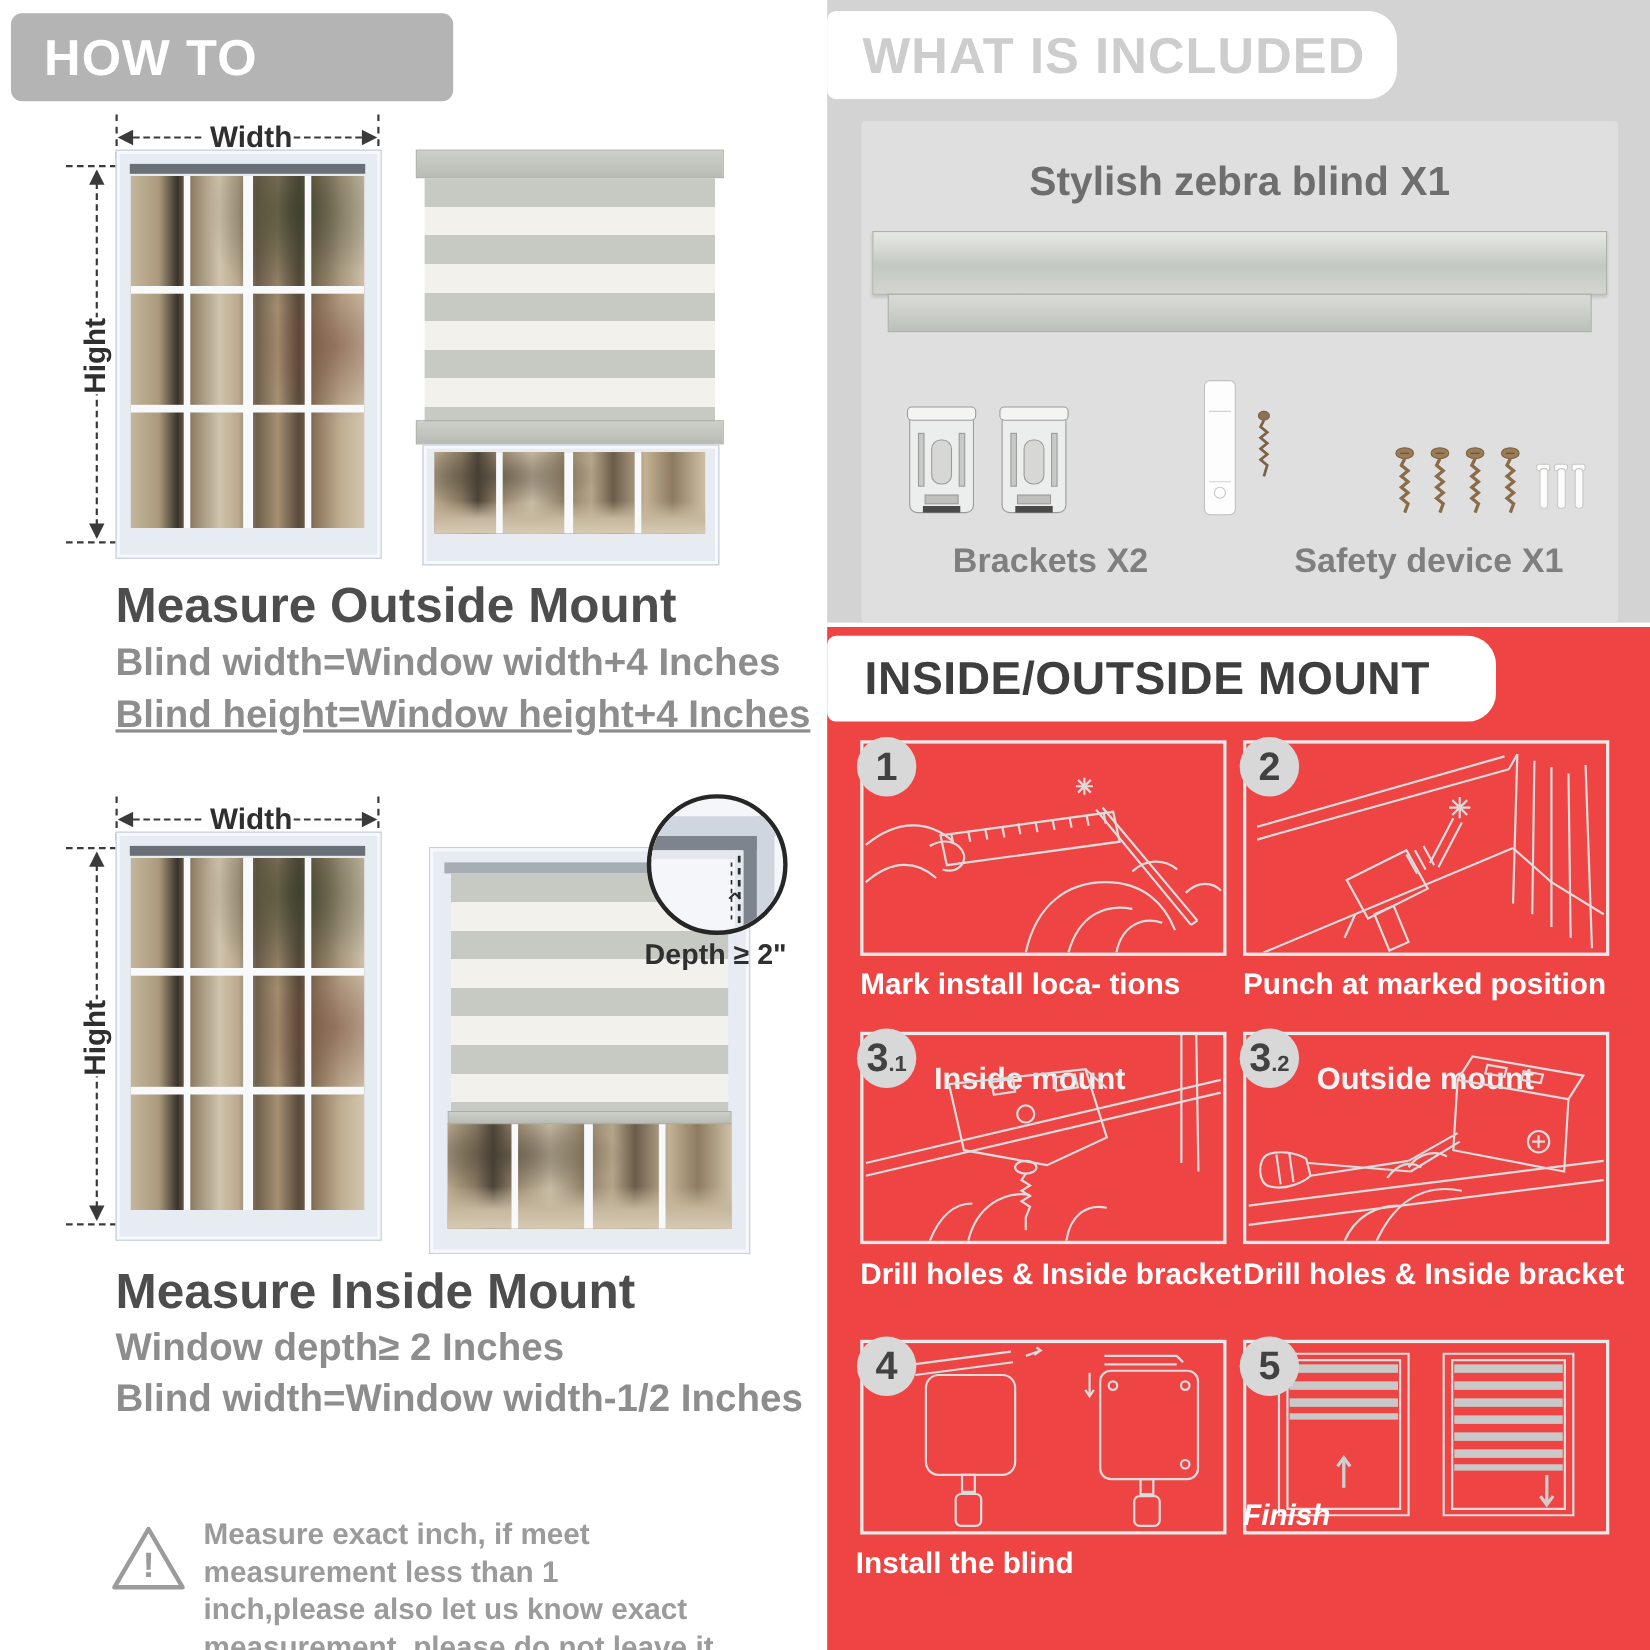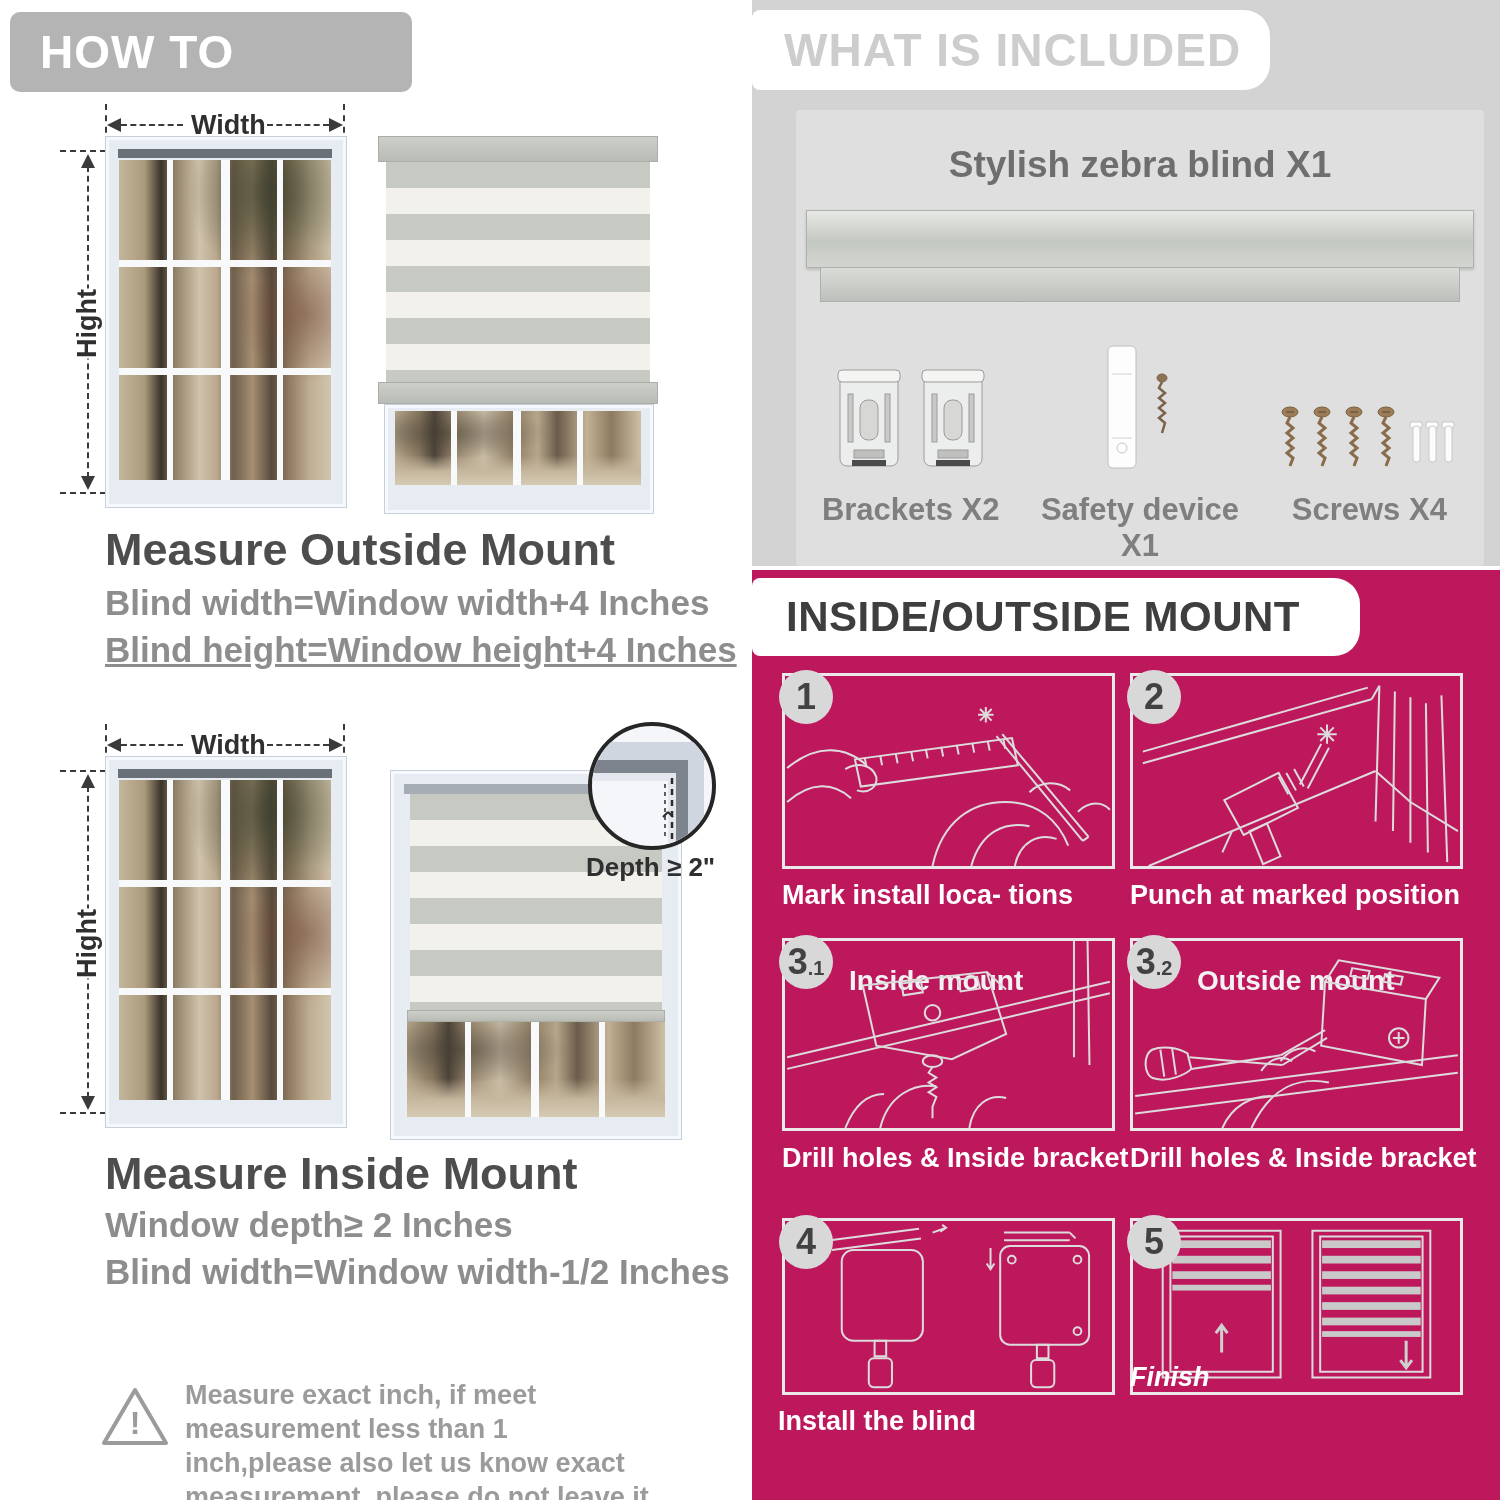--- a/index.html
+++ b/index.html
@@ -42,30 +42,30 @@
   .arr.d{border-left:7px solid transparent;border-right:7px solid transparent;border-top:14px solid #3a3a3a;}
   .mlabel{font-size:27px;font-weight:bold;color:#2f2f2f;}
   .vlabel{transform:rotate(-90deg);transform-origin:center;}
 
   .note-text{font-size:27px;font-weight:bold;color:#9b9b9b;line-height:34px;}
 
   
   .panel-top{left:752px;top:0;width:748px;height:566px;background:#d3d3d3;}
   .hdr-box{background:#ffffff;border-radius:8px 26px 26px 8px;}
   .hdr-included{color:#cdcdcd;font-size:46px;font-weight:bold;letter-spacing:1px;line-height:80px;padding-left:32px;box-sizing:border-box;}
-  .inner-panel{left:44px;top:110px;width:688px;height:456px;background:#dfdfdf;border-radius:4px;}
+  .inner-panel{left:31px;top:110px;width:688px;height:456px;background:#dfdfdf;border-radius:4px;}
   .prod-title{width:100%;top:34px;text-align:center;font-size:37px;font-weight:bold;color:#6e6e6e;}
   .bar1{left:10px;top:100px;width:668px;height:58px;background:linear-gradient(180deg,#e6e8e4,#c4c8c2 55%,#d3d6d0);border:1px solid #aeb2ac;box-sizing:border-box;box-shadow:0 2px 3px rgba(0,0,0,.15);}
   .bar2{left:24px;top:157px;width:640px;height:35px;background:linear-gradient(180deg,#dadcd8,#bcc0ba);border:1px solid #aab0aa;box-sizing:border-box;}
   .items-row{left:0;top:222px;width:688px;height:150px;display:flex;}
   .item-col{flex:1;display:flex;align-items:flex-end;justify-content:center;}
   .labels-row{left:0;top:382px;width:688px;display:flex;}
   .item-label{flex:1;text-align:center;font-size:31px;font-weight:bold;color:#7f7f7f;}
 
-  .panel-dark{left:752px;top:570px;width:748px;height:930px;background:#be185d;}
+  .panel-dark{left:752px;top:570px;width:748px;height:930px;background:#ef4444;}
   .hdr-mount{color:#3e3e3e;font-size:42px;font-weight:bold;line-height:78px;padding-left:34px;box-sizing:border-box;letter-spacing:.5px;}
   .step{position:absolute;border:3px solid #e9e9e9;box-sizing:border-box;}
   .badge{position:absolute;left:-3px;top:-3px;width:54px;height:54px;border-radius:50%;background:#d8d8d8;
          color:#424242;font-weight:bold;display:flex;align-items:center;justify-content:center;}
   .badge .n{font-size:36px;}
   .badge .s{font-size:20px;margin-top:12px;}
   .step-title{position:absolute;left:64px;top:24px;font-size:28px;font-weight:bold;color:#f2f2f2;}
   .caption{position:absolute;font-size:27px;font-weight:bold;color:#ffffff;}
   .sketch{position:absolute;inset:0;width:100%;height:100%;}
   .sketch path,.sketch line,.sketch rect,.sketch circle,.sketch ellipse,.sketch polygon,.sketch polyline{vector-effect:non-scaling-stroke;}
@@ -257,21 +257,20 @@
               <rect x="168" y="22" width="12" height="6" rx="2"></rect>
                 <rect x="171" y="26" width="7" height="36" rx="3"></rect>
             </g>
           </svg>
         </div>
       </div>
 
       <div class="abs labels-row">
         <div class="item-label">Brackets X2</div>
         <div class="item-label">Safety device X1</div>
-        <div class="item-label">Screws X4</div>
       </div>
     </div>
   </div>
 
   <div class="abs panel-dark">
     <div class="abs hdr-box hdr-mount" style="left:0;top:8px;width:608px;height:78px;">INSIDE/OUTSIDE MOUNT</div>
 
     <div class="step" style="left:30px;top:103px;width:333px;height:196px;">
       <svg class="sketch" viewBox="0 0 333 196" fill="none" stroke="#dcdcdc" stroke-width="2">
         <path d="M0,95 C30,70 60,72 82,92 M0,130 C25,108 48,110 66,126"></path>

